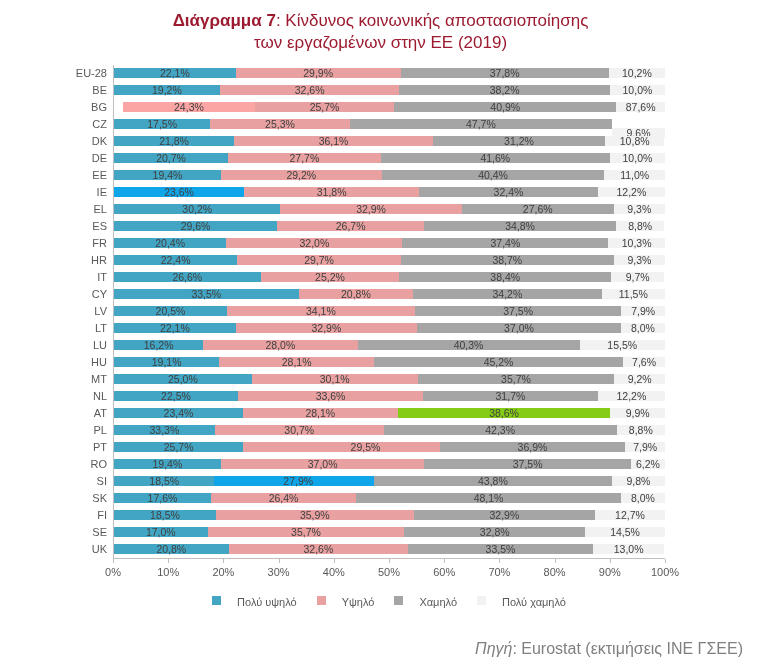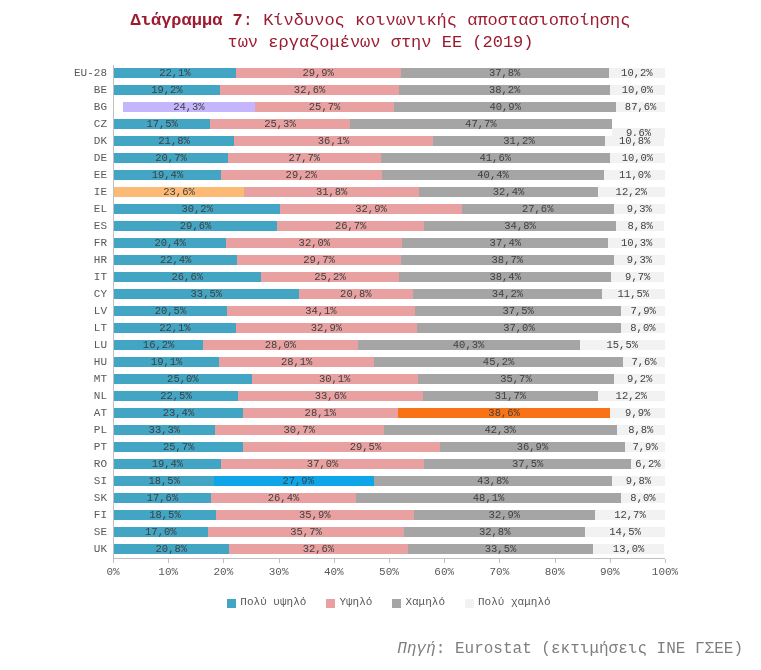--- a/index.html
+++ b/index.html
@@ -1,20 +1,20 @@
 <!DOCTYPE html>
 <html><head>
 <meta charset="utf-8">
 <style>
   html,body { margin:0; padding:0; background:#ffffff; }
   .page {
     position:relative;
     width:761px; height:670px;
     background:#ffffff;
-    font-family:Liberation Mono, monospace;
+    font-family:Liberation Sans, sans-serif;
     overflow:hidden;
   }
   .title {
     padding-top:10px;
     text-align:center;
     font-size:17px;
     line-height:1.28;
     color:#9C1B30;
   }
   .title .bold { font-weight:bold; }
@@ -80,21 +80,21 @@
   }
   .legend {
     margin:13px 0 0 113px;
     width:552px;
     display:flex;
     justify-content:center;
     gap:20px;
     font-size:11px;
     color:#595959;
   }
-  .legend-item { display:flex; align-items:flex-end; gap:4px; }
+  .legend-item { display:flex; align-items:flex-start; gap:16px; }
   .swatch { width:9px; height:9px; display:inline-block; }
   .source {
     position:absolute;
     right:18px;
     bottom:12px;
     font-size:16px;
     color:#7F7F7F;
   }
   .source .ital { font-style:italic; }
 </style>
@@ -140,21 +140,21 @@
               <span class="seg-label">38,2%</span>
             </div>
             <div class="seg seg-very_low" style="width: 10%; background-color: rgb(242, 242, 242);">
               <span class="seg-label">10,0%</span>
             </div>
           </div>
         </div>
         <div class="row">
           <span class="row-label">BG</span>
           <div class="track">
-            <div class="seg seg-very_high" style="width: 24.3%; background-color: #c4b5fd; margin-left: 9px;">
+            <div class="seg seg-very_high" style="width: 24.3%; background-color: #fca5a5; margin-left: 9px;">
               <span class="seg-label">24,3%</span>
             </div>
             <div class="seg seg-high" style="width: 25.7%; background-color: rgb(232, 160, 160);">
               <span class="seg-label">25,7%</span>
             </div>
             <div class="seg seg-low" style="width: 40.9%; background-color: rgb(165, 165, 165);">
               <span class="seg-label">40,9%</span>
             </div>
             <div class="seg seg-very_low" style="width: 9%; background-color: rgb(242, 242, 242);">
               <span class="seg-label">87,6%</span>
@@ -225,21 +225,21 @@
               <span class="seg-label">40,4%</span>
             </div>
             <div class="seg seg-very_low" style="width: 11%; background-color: rgb(242, 242, 242);">
               <span class="seg-label">11,0%</span>
             </div>
           </div>
         </div>
         <div class="row">
           <span class="row-label">IE</span>
           <div class="track">
-            <div class="seg seg-very_high" style="width: 23.6%; background-color: #fdba74;">
+            <div class="seg seg-very_high" style="width: 23.6%; background-color: #0ea5e9;">
               <span class="seg-label">23,6%</span>
             </div>
             <div class="seg seg-high" style="width: 31.8%; background-color: rgb(232, 160, 160);">
               <span class="seg-label">31,8%</span>
             </div>
             <div class="seg seg-low" style="width: 32.4%; background-color: rgb(165, 165, 165);">
               <span class="seg-label">32,4%</span>
             </div>
             <div class="seg seg-very_low" style="width: 12.2%; background-color: rgb(242, 242, 242);">
               <span class="seg-label">12,2%</span>
@@ -452,21 +452,21 @@
         </div>
         <div class="row">
           <span class="row-label">AT</span>
           <div class="track">
             <div class="seg seg-very_high" style="width: 23.4%; background-color: rgb(66, 165, 195);">
               <span class="seg-label">23,4%</span>
             </div>
             <div class="seg seg-high" style="width: 28.1%; background-color: rgb(232, 160, 160);">
               <span class="seg-label">28,1%</span>
             </div>
-            <div class="seg seg-low" style="width: 38.6%; background-color: #f97316;">
+            <div class="seg seg-low" style="width: 38.6%; background-color: #84cc16;">
               <span class="seg-label">38,6%</span>
             </div>
             <div class="seg seg-very_low" style="width: 9.9%; background-color: rgb(242, 242, 242);">
               <span class="seg-label">9,9%</span>
             </div>
           </div>
         </div>
         <div class="row">
           <span class="row-label">PL</span>
           <div class="track">

